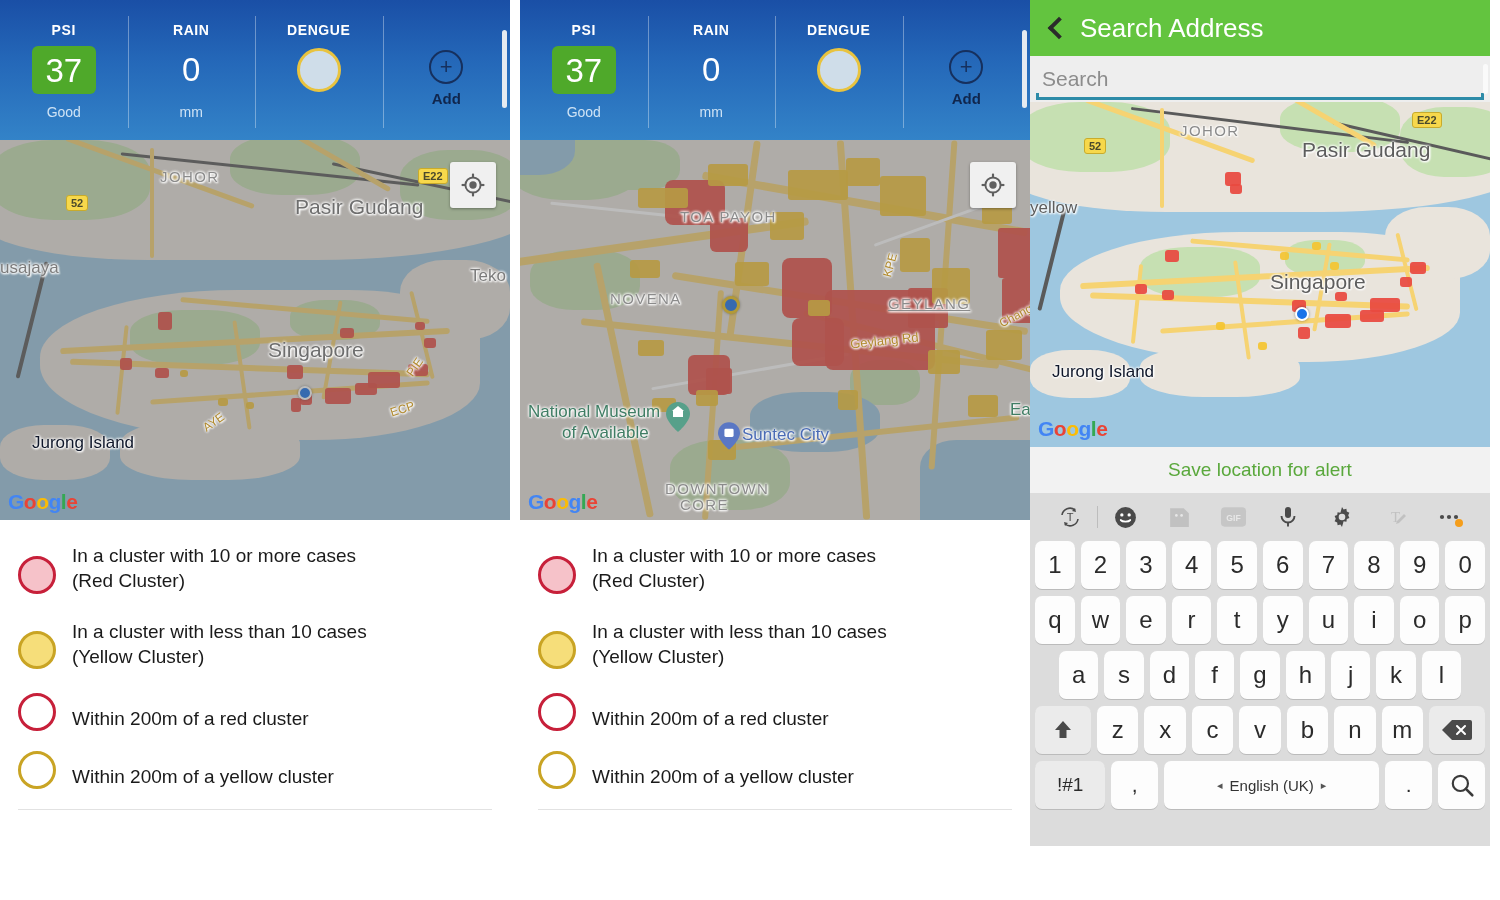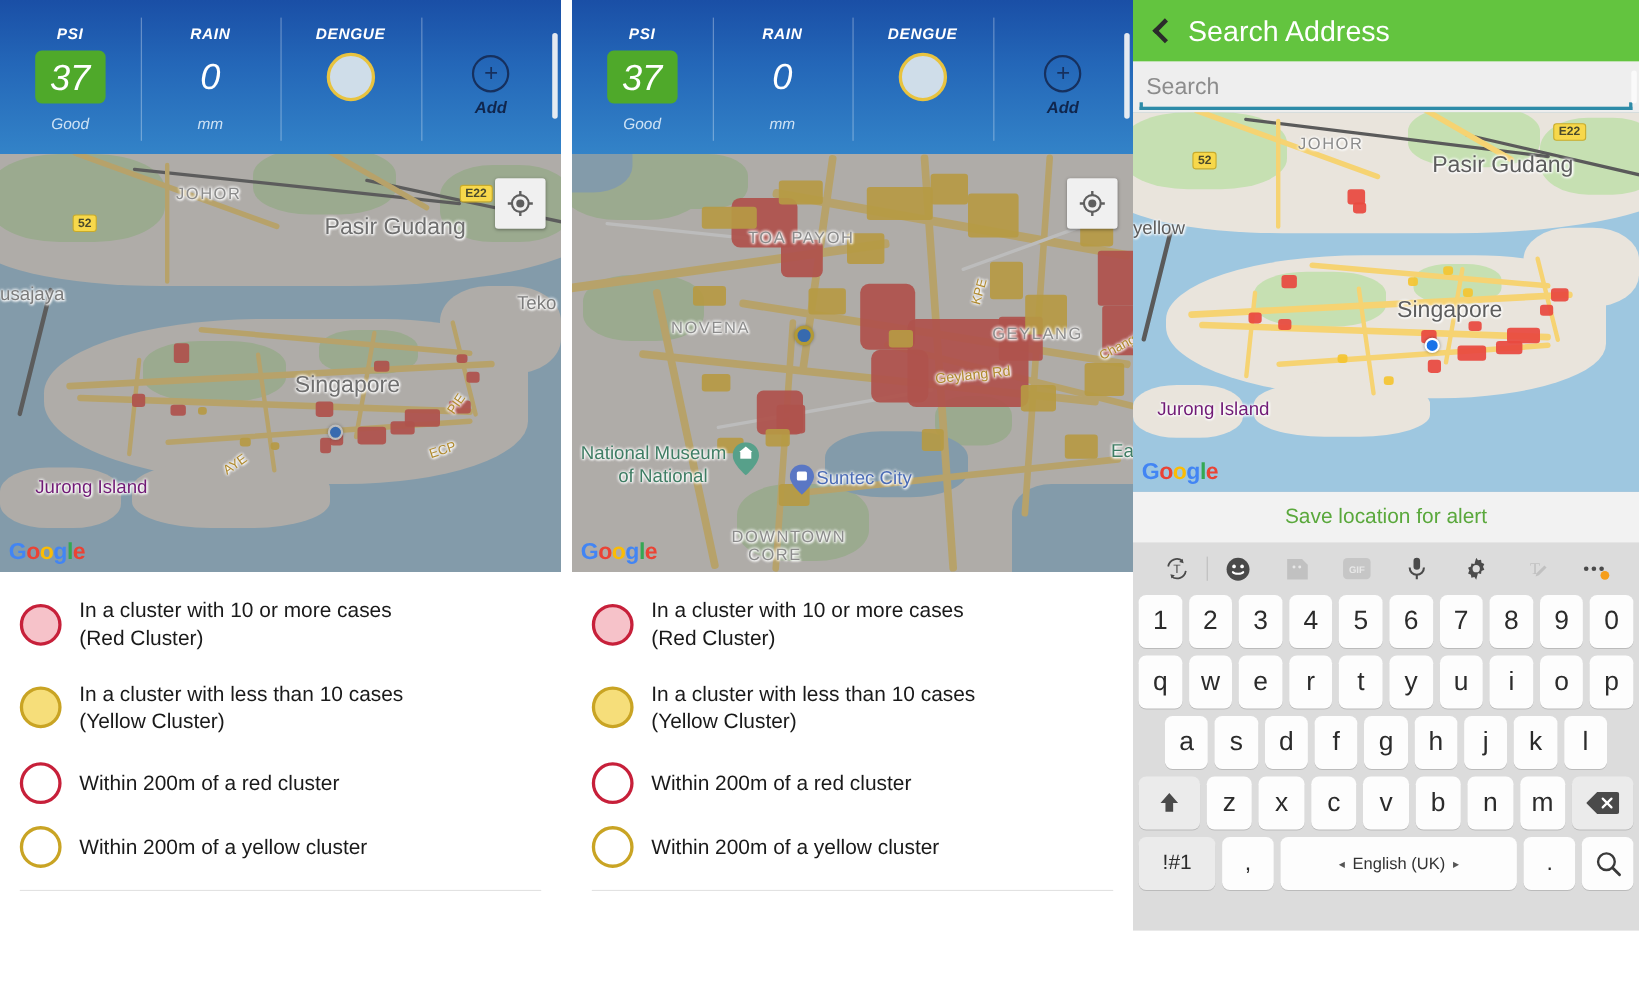--- a/index.html
+++ b/index.html
@@ -11,21 +11,21 @@
   .panel { position:relative; height:900px; background:#ffffff; overflow:hidden; }
   .panel-a { width:510px; }
   .gutter { width:10px; height:900px; background:#ffffff; flex:0 0 10px; }
   .panel-b { width:510px; }
   .panel-c { width:460px; flex:0 0 460px; }
 
   
   .wbar {
     position:relative; height:140px; width:100%;
     background:linear-gradient(180deg,#1a4fa6 0%, #2467b8 42%, #3383c8 100%);
-    display:flex; align-items:stretch;font-style:italic;
+    display:flex; align-items:stretch;
   }
   .wcell { flex:1; position:relative; display:flex; flex-direction:column;
            align-items:center; justify-content:flex-start; padding-top:22px; }
   .wcell + .wcell::before {
     content:""; position:absolute; left:0; top:16px; bottom:12px; width:1px;
     background:rgba(255,255,255,0.35);
   }
   .wlabel { font-size:14px; font-weight:bold; color:#ffffff; letter-spacing:0.6px; }
   .wbadge {
     margin-top:8px; width:64px; height:48px; border-radius:6px;
@@ -61,21 +61,21 @@
   .road-w { position:absolute; background:#ffffff; border-radius:2px; }
   .rail { position:absolute; background:#5a5a5a; border-radius:2px; }
   .cluster-red { position:absolute; background:#e8493f; opacity:0.93; border-radius:3px; }
   .cluster-yel { position:absolute; background:#f4c430; opacity:0.92; border-radius:3px; }
   .dim { position:absolute; inset:0; background:rgba(96,96,96,0.42); pointer-events:none; }
 
   .mlabel { position:absolute; font-size:17px; color:#7b7b7b; white-space:nowrap;
             text-shadow:0 0 3px #fff,0 0 3px #fff,0 0 3px #fff,1px 1px 2px #fff; }
   .mlabel.big { font-size:21px; color:#6e6e6e; }
   .mlabel.caps { font-size:15px; letter-spacing:1.4px; color:#8b8b8b; }
-  .mlabel.dark { color:#701a75; }
+  .mlabel.dark { color:#0f172a; }
   .mlabel.poi { color:#3f7d64; font-size:17px; }
   .mlabel.poi-blue { color:#4a6bb5; font-size:17px; }
   .mlabel.road-lbl { color:#b08a2e; font-size:12px; }
   .shield { position:absolute; background:#f7d84b; border:1px solid #c8ab2c;
             border-radius:3px; font-size:11px; color:#4a4a2c; padding:1px 4px;
             font-weight:bold; }
   .bluedot { position:absolute; width:14px; height:14px; border-radius:50%;
              background:#1a73e8; border:2px solid #ffffff;
              box-shadow:0 0 3px rgba(0,0,0,0.4); }
   .bluedot.ring { border:3px solid #f0c419; width:18px; height:18px; }
@@ -93,21 +93,21 @@
 
   
   .cap-wrap { position:absolute; left:46px; top:82px; }
   .cap { display:inline-block; background:#ffffff; color:#000000;
          font-weight:bold; padding:2px 10px; line-height:1.18; }
   .cap1 { font-size:33px; }
   .cap2 { font-size:25px; margin-top:5px; margin-left:140px; }
 
   
   .legend { padding:22px 18px 0 18px; background:#ffffff; }
-  .lrow { display:flex; align-items:center; margin-bottom:24px; }
+  .lrow { display:flex; align-items:flex-end; margin-bottom:24px; }
   .lrow.compact { margin-bottom:20px; }
   .lcirc { flex:0 0 38px; width:38px; height:38px; border-radius:50%; margin-right:16px; }
   .ltext { font-size:19px; color:#1a1a1a; line-height:1.33; padding-top:1px; }
   .ldiv { height:1px; background:#e2e2e2; margin:4px 0 0 0; }
 
   
   .green-bar { height:56px; background:#63c43f; display:flex; align-items:center;
                padding:0 14px; }
   .chev { width:22px; height:22px; position:relative; margin-right:14px; }
   .chev::before { content:""; position:absolute; left:7px; top:3px; width:12px; height:12px;
@@ -374,26 +374,26 @@
       <div class="cluster-yel" style="left:188px;top:300px;width:28px;height:20px;"></div>
       <div class="cluster-yel" style="left:318px;top:250px;width:20px;height:20px;"></div>
       <div class="cluster-yel" style="left:448px;top:255px;width:30px;height:22px;"></div>
 
       <div class="bluedot ring" style="left:202px;top:156px;"></div>
 
       <div class="dim"></div>
 
       <div class="mlabel caps" style="left:160px;top:68px;">TOA PAYOH</div>
       <div class="mlabel caps" style="left:90px;top:150px;">NOVENA</div>
-      <div class="mlabel caps" style="left:382px;top:155px;">GEYLANG</div>
+      <div class="mlabel caps" style="left:368px;top:155px;text-decoration:underline;">GEYLANG</div>
       <div class="mlabel road-lbl" style="left:330px;top:193px;transform:rotate(-6deg);font-size:13px;">Geylang Rd</div>
       <div class="mlabel road-lbl" style="left:358px;top:118px;transform:rotate(-75deg);">KPE</div>
       <div class="mlabel road-lbl" style="left:478px;top:168px;transform:rotate(-28deg);">Changi</div>
       <div class="mlabel poi" style="left:8px;top:262px;">National Museum</div>
-      <div class="mlabel poi" style="left:42px;top:283px;">of National</div>
+      <div class="mlabel poi" style="left:42px;top:283px;">of Available</div>
       <div class="mlabel poi-blue" style="left:222px;top:285px;">Suntec City</div>
       <div class="mlabel caps" style="left:145px;top:340px;">DOWNTOWN</div>
       <div class="mlabel caps" style="left:160px;top:356px;">CORE</div>
       <div class="mlabel poi" style="left:490px;top:260px;">East</div>
 
       <div style="position:absolute;left:146px;top:262px;">
         <svg width="24" height="30" viewBox="0 0 24 30">
           <path d="M12 0C5.4 0 0 5.3 0 11.8 0 20 12 30 12 30s12-10 12-18.2C24 5.3 18.6 0 12 0z" fill="#57a08a"></path>
           <rect x="7" y="8" width="10" height="7" fill="#ffffff"></rect>
           <polygon points="12,4 18,9 6,9" fill="#ffffff"></polygon>

